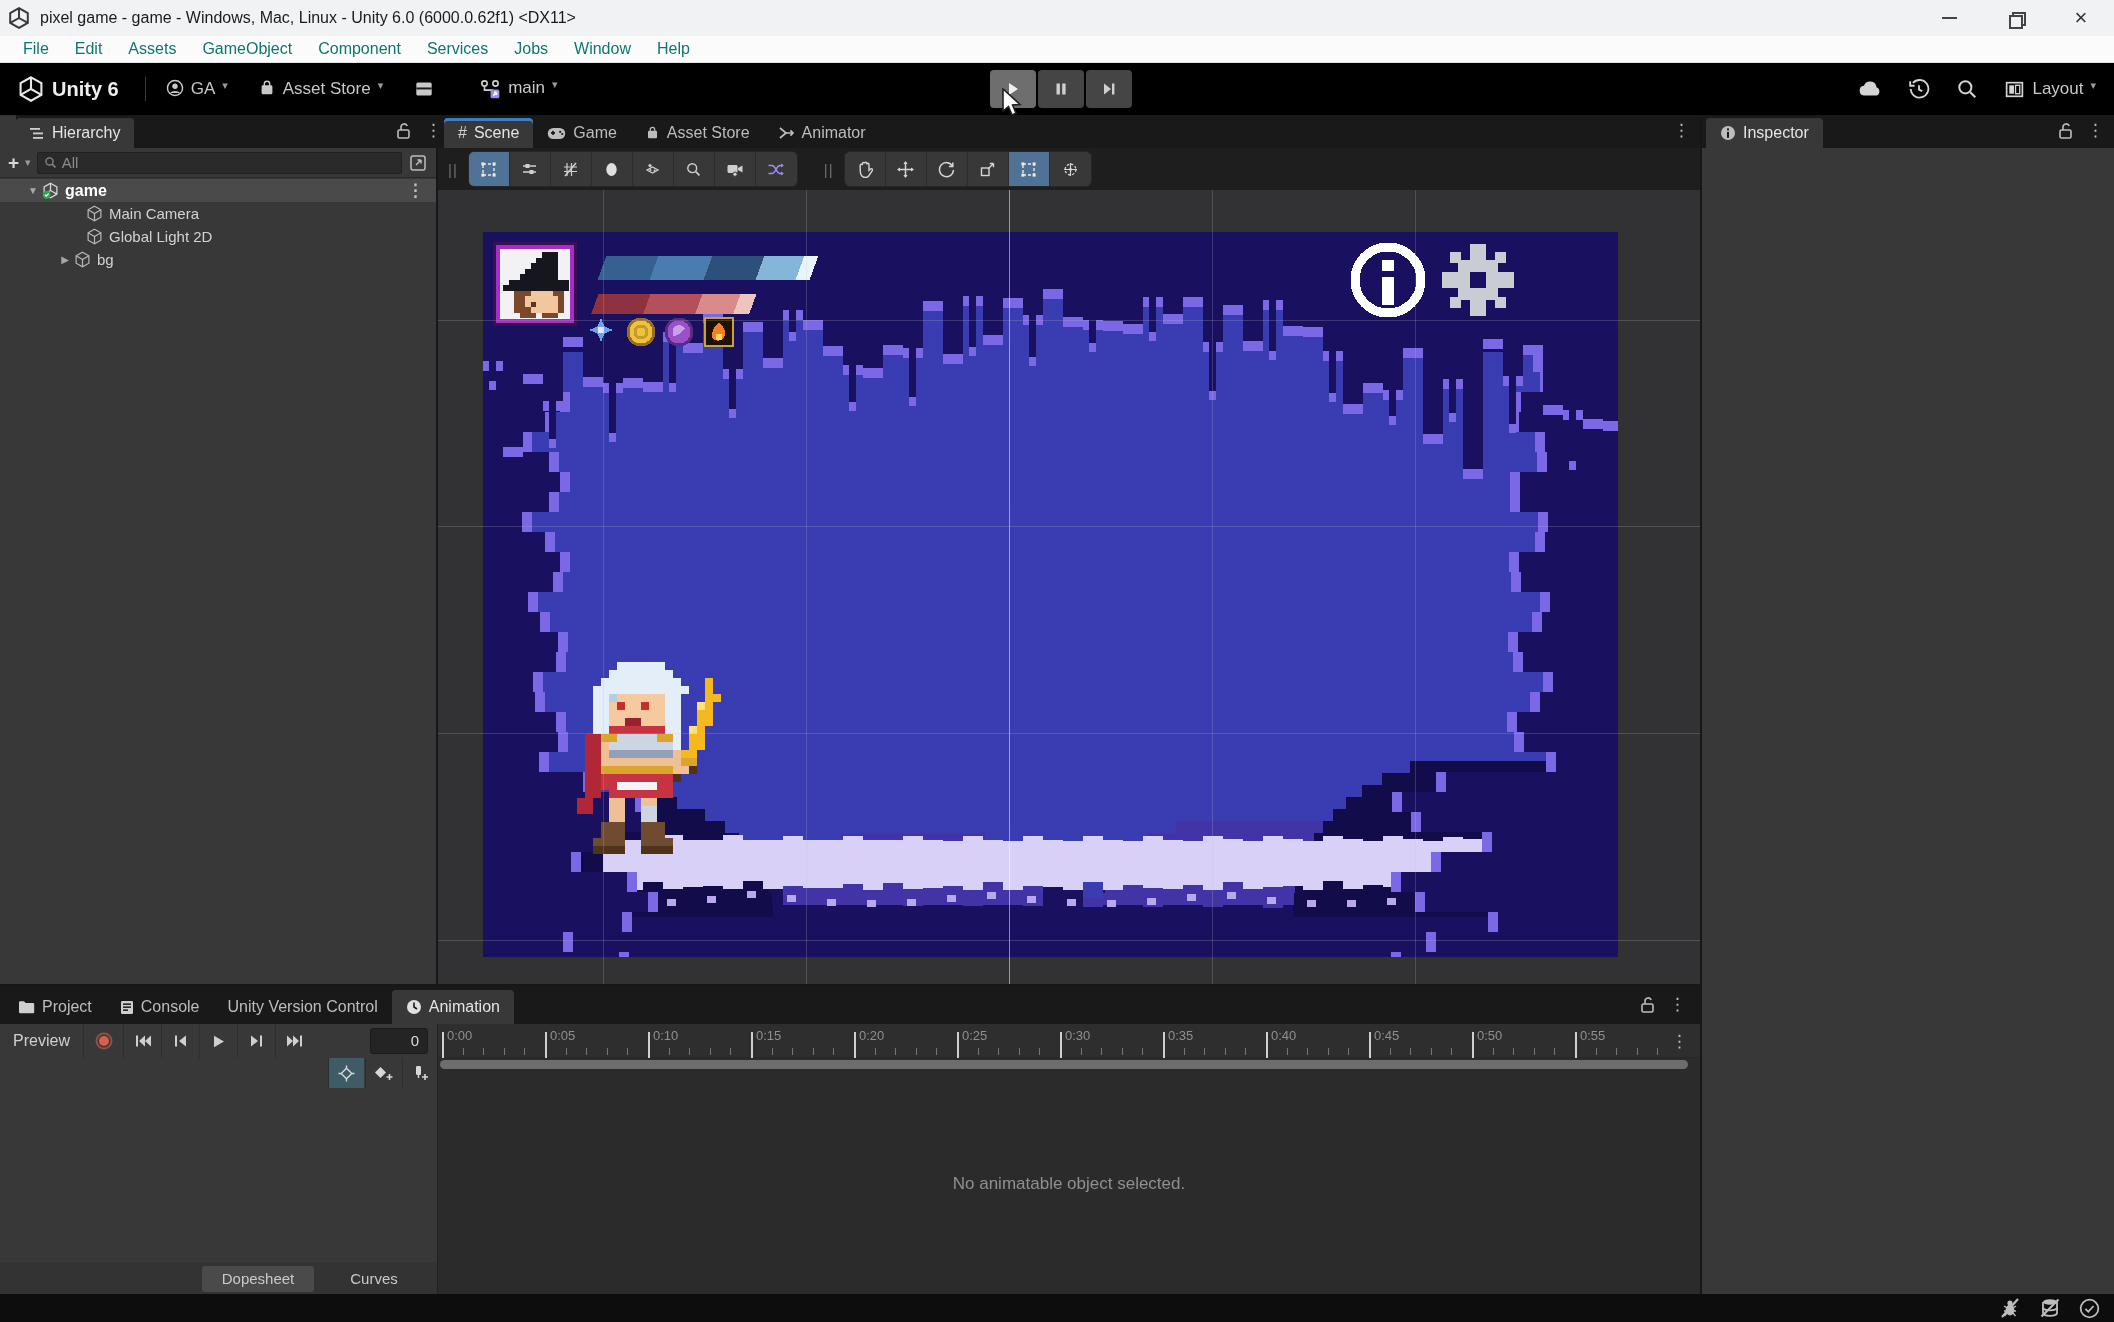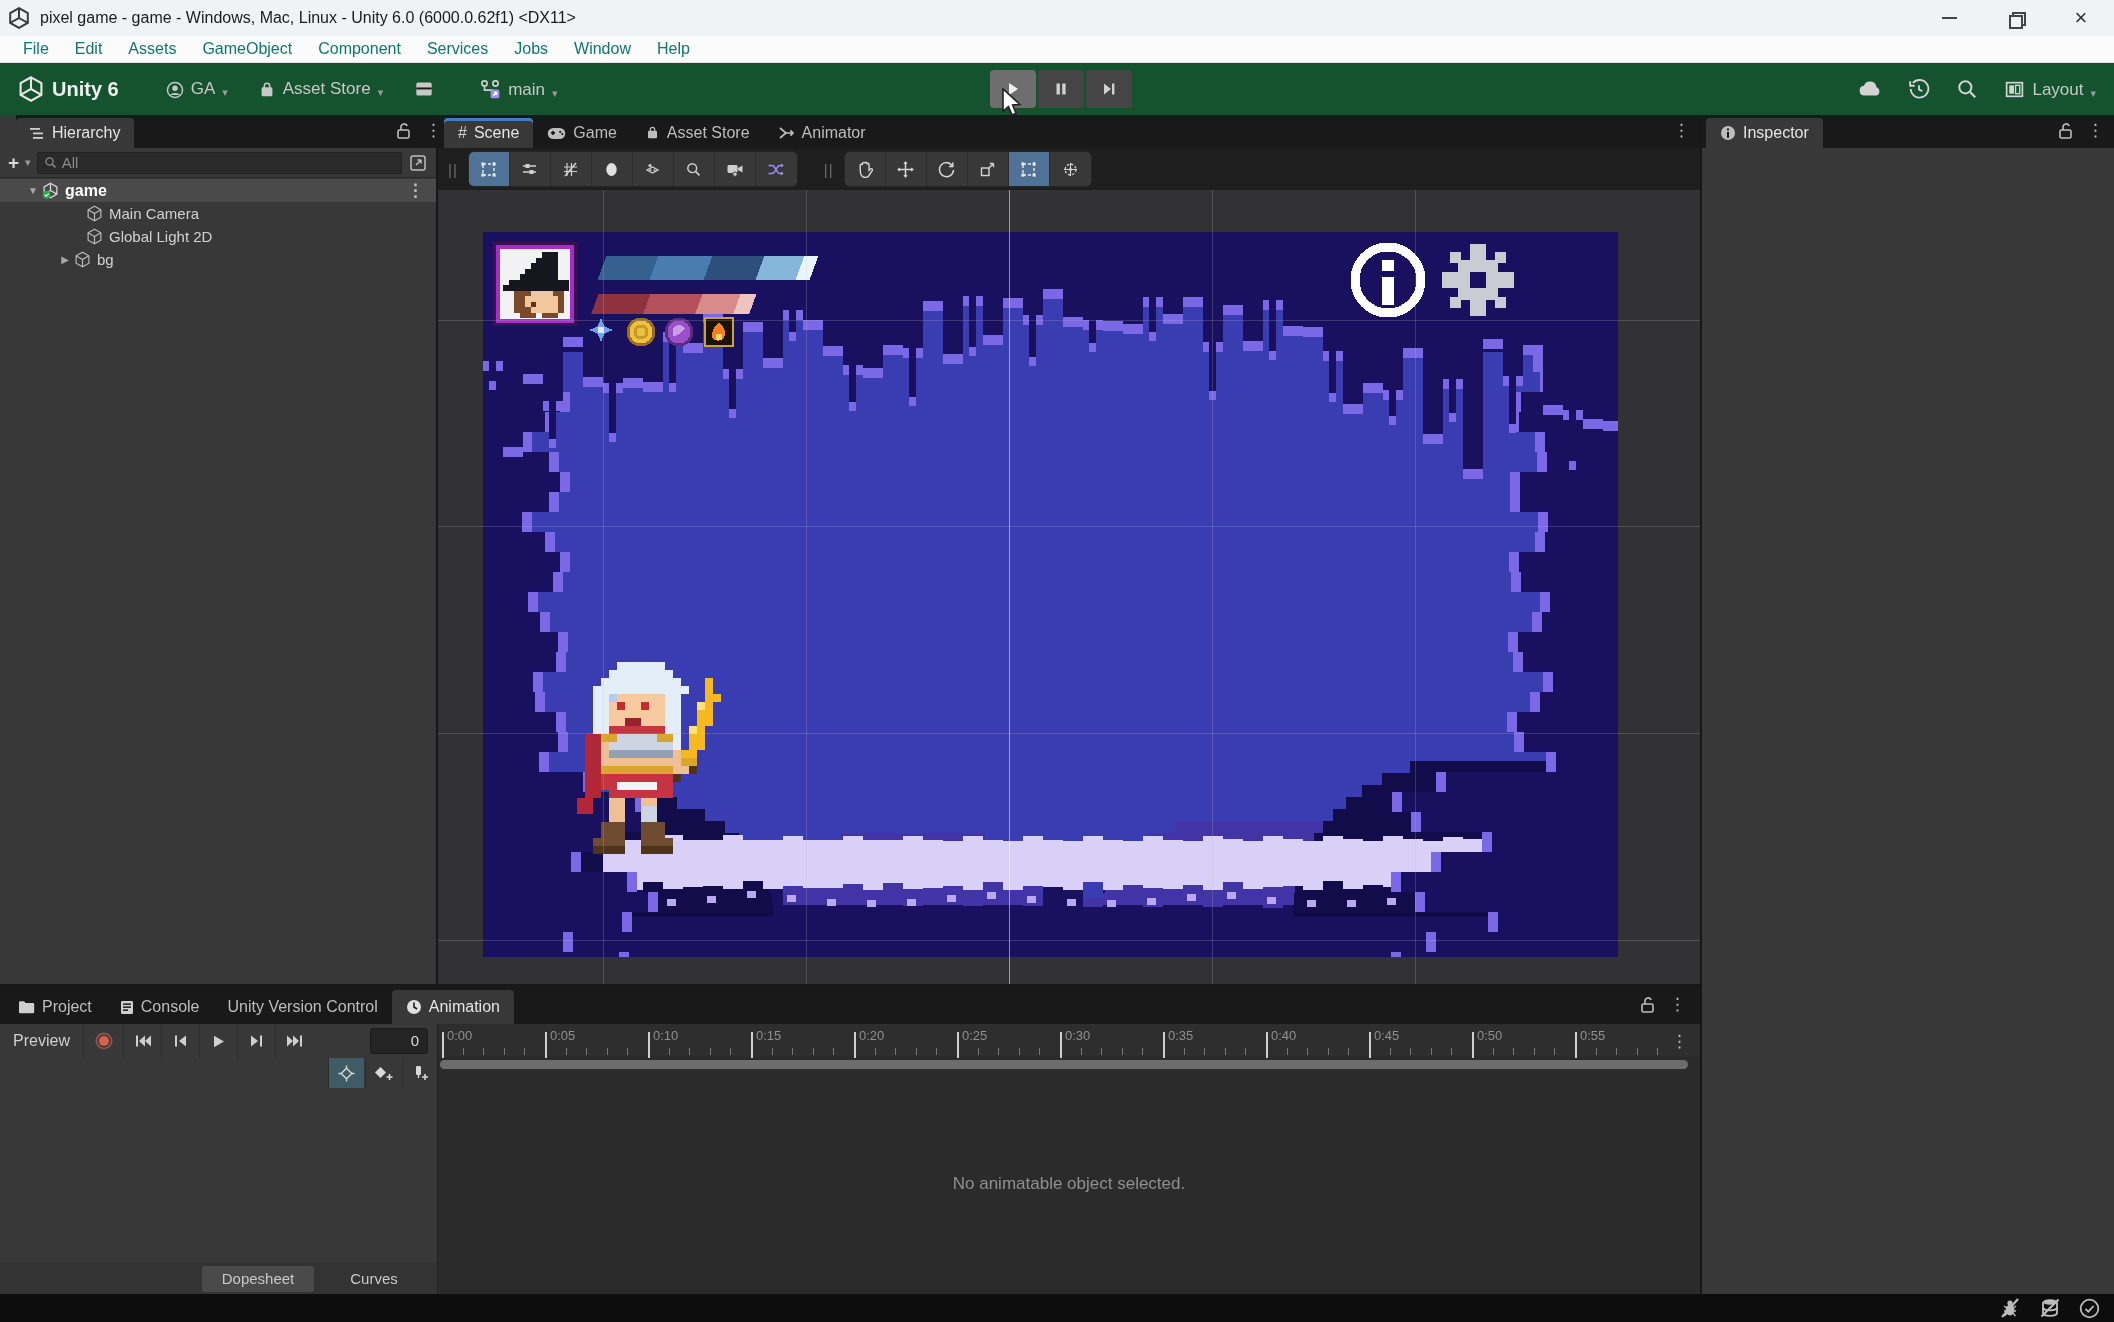--- a/index.html
+++ b/index.html
@@ -15,25 +15,25 @@
   .min-glyph { width:15px; height:2px; background:#444; }
   .restore-glyph { position:relative; width:13px; height:13px; }
   .restore-glyph::before { content:""; position:absolute; left:3px; top:0; width:10px; height:10px; border:2px solid #444; }
   .restore-glyph::after { content:""; position:absolute; left:0; top:3px; width:10px; height:10px; border:2px solid #444; background:#f1f2f4; }
 
   
   .menubar { position:absolute; left:0; top:36px; width:2114px; height:27px; background:#fbfbfb; display:flex; align-items:center; padding-left:10px; gap:0; border-bottom:1px solid #e3e3e3; }
   .menubar span { padding:0 13px; font-size:16px; color:#0f766e; }
 
   
-  .toolbar { position:absolute; left:0; top:63px; width:2114px; height:52px; background:#14532d; display:flex; align-items:center; color:#cfcfcf; }
+  .toolbar { position:absolute; left:0; top:63px; width:2114px; height:52px; background:#000000; display:flex; align-items:center; color:#cfcfcf; }
   .tb-left { display:flex; align-items:center; gap:8px; padding-left:18px; }
   .tb-left .brand { font-size:20px; font-weight:bold; color:#efefef; margin-right:6px; }
   .tb-sep { width:1px; height:24px; background:#3a3a3a; margin:0 12px; }
-  .tb-item { display:flex; align-items:flex-end; gap:7px; font-size:17px; color:#c8c8c8; margin-right:22px; }
+  .tb-item { display:flex; align-items:flex-start; gap:7px; font-size:17px; color:#c8c8c8; margin-right:22px; }
   .caret { font-size:11px; color:#9a9a9a; }
   .tb-center { position:absolute; left:990px; top:7px; display:flex; gap:2px; }
   .playbtn { width:46px; height:38px; border-radius:4px; background:#454545; display:flex; align-items:center; justify-content:center; }
   .playbtn.hover { background:#6e6e6e; }
   .tb-right { position:absolute; right:18px; top:0; height:52px; display:flex; align-items:center; gap:26px; font-size:17px; color:#c8c8c8; }
   .icon16 { width:18px; height:18px; display:inline-block; }
 
   
   .tabbar { position:absolute; height:33px; background:#191919; display:flex; align-items:flex-end; }
   .tab { height:30px; display:flex; align-items:center; gap:7px; padding:0 14px; color:#bdbdbd; font-size:16px; }

